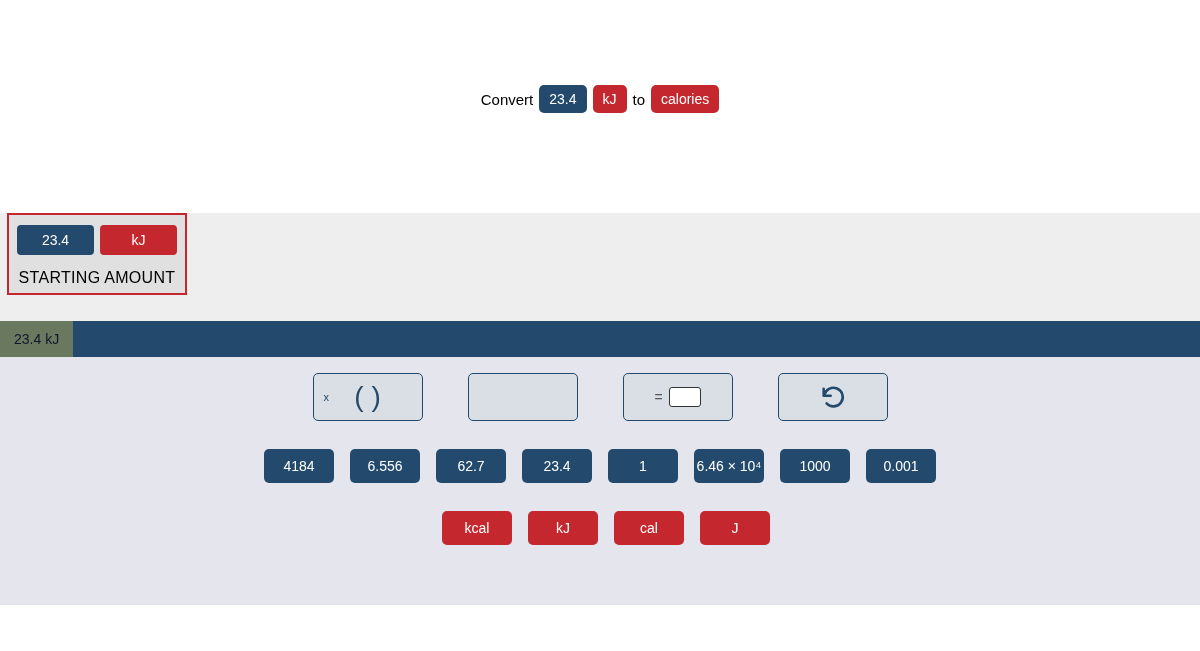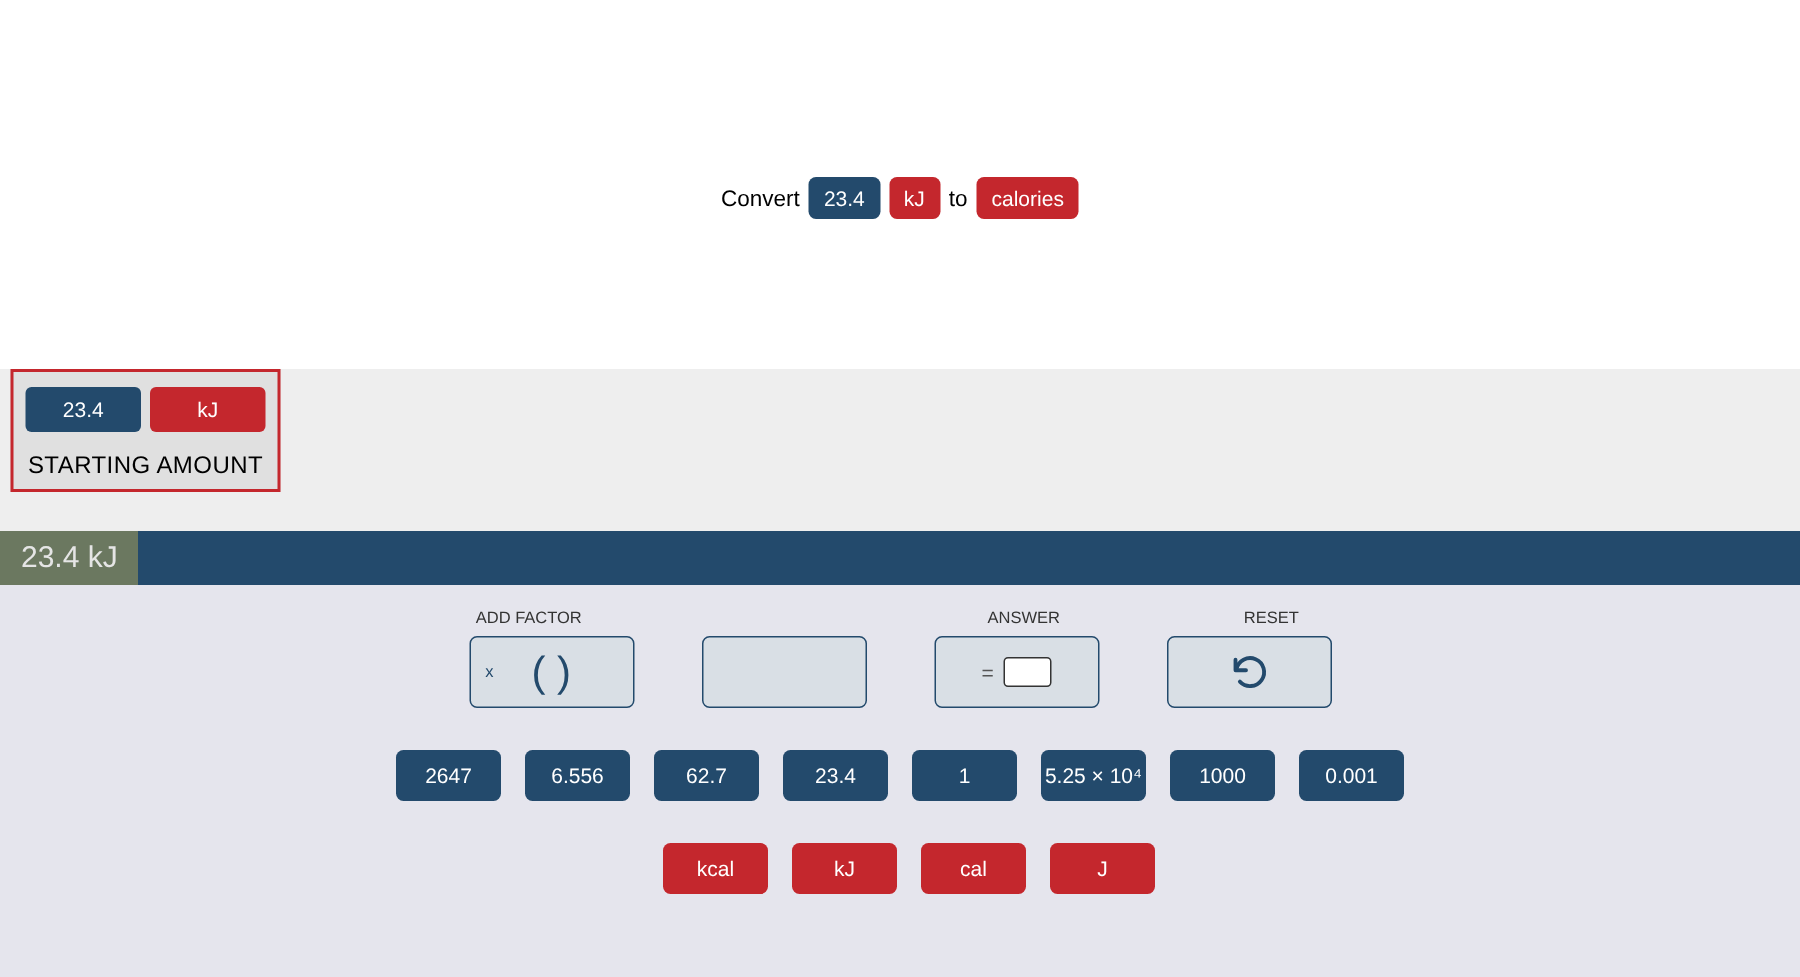--- a/index.html
+++ b/index.html
@@ -1,31 +1,31 @@
 <!DOCTYPE html>
 <html><head>
 <meta charset="utf-8">
 <style>
   * { box-sizing: border-box; margin: 0; padding: 0; }
   body { font-family: Arial, Helvetica, sans-serif; background: #fff; width: 1200px; }
   
-  .top-section { background: #fff; padding: 85px 0 100px 0; text-align: center; margin-top: 33px; }
+  .top-section { background: #fff; padding: 85px 0 100px 0; text-align: center; }
   .prompt { font-size: 15px; color: #000; display: inline-flex; align-items: center; gap: 6px; }
   .chip { display: inline-block; padding: 6px 10px; border-radius: 5px; color: #fff; font-size: 14px; }
   .chip-blue { background: #234a6c; }
   .chip-red { background: #c4272d; }
   
   .work-strip { background: #eee; padding: 0; position: relative; height: 108px; }
   .start-box { position: absolute; left: 7px; top: 0px; width: 180px; border: 2px solid #c4272d; background: #e0e0e0; padding: 10px 8px 6px 8px; }
   .start-chips { display: flex; gap: 6px; justify-content: center; }
   .start-chip { flex: 1; text-align: center; padding: 7px 0; border-radius: 4px; color: #fff; font-size: 14px; }
   .start-label { text-align: center; font-size: 16px; margin-top: 14px; letter-spacing: 0.3px; }
   
   .result-bar { background: #234a6c; height: 36px; display: flex; align-items: center; }
-  .result-chip { background: #6b7860; color: #e5e5e5; padding: 0 14px; height: 100%; display: flex; align-items: center; font-size: 20px; }
+  .result-chip { background: #6b7860; color: #0f172a; padding: 0 14px; height: 100%; display: flex; align-items: center; font-size: 14px; }
   
   .controls { background: #e5e5ed; padding: 16px 0 60px 0; }
   .labels-row { display: flex; justify-content: center; gap: 0; font-size: 11px; color: #333; margin-bottom: 6px; }
   .labels-row span { text-align: center; }
   .lbl-factor { width: 120px; margin-right: 45px; }
   .lbl-empty { width: 120px; margin-right: 45px; }
   .lbl-answer { width: 120px; margin-right: 45px; }
   .lbl-reset { width: 120px; }
   
   .boxes-row { display: flex; justify-content: center; gap: 45px; margin-bottom: 28px; }
@@ -65,52 +65,46 @@
     </div>
     <div class="start-label">STARTING AMOUNT</div>
   </div>
 </div>
 
 <div class="result-bar">
   <div class="result-chip">23.4 kJ</div>
 </div>
 
 <div class="controls">
-  <div class="labels-row">
-    <span class="lbl-factor">ADD FACTOR</span>
-    <span class="lbl-empty"></span>
-    <span class="lbl-answer">ANSWER</span>
-    <span class="lbl-reset">RESET</span>
-  </div>
 
   <div class="boxes-row">
     <div class="big-box factor-box">
       <span class="factor-x">x</span>
       <span>(   )</span>
     </div>
     <div class="big-box"></div>
     <div class="big-box answer-box">
       <span class="eq-sign">=</span>
       <span class="answer-slot"></span>
     </div>
     <div class="big-box reset-box">
       <svg viewBox="0 0 24 24" fill="none" stroke="#234a6c" stroke-width="2.2">
         <path d="M4 5 L4 11 L10 11" stroke-linecap="round" stroke-linejoin="round"></path>
         <path d="M4.5 10.5 A8 8 0 1 1 6.5 17.5" stroke-linecap="round"></path>
       </svg>
     </div>
   </div>
 
   <div class="num-row">
-    <div class="tile tile-blue">2647</div>
+    <div class="tile tile-blue">4184</div>
     <div class="tile tile-blue">6.556</div>
     <div class="tile tile-blue">62.7</div>
     <div class="tile tile-blue">23.4</div>
     <div class="tile tile-blue">1</div>
-    <div class="tile tile-blue">5.25 × 10⁴</div>
+    <div class="tile tile-blue">6.46 × 10⁴</div>
     <div class="tile tile-blue">1000</div>
     <div class="tile tile-blue">0.001</div>
   </div>
 
 
   <div class="unit-row">
     <div class="tile tile-red">kcal</div>
     <div class="tile tile-red">kJ</div>
     <div class="tile tile-red">cal</div>
     <div class="tile tile-red">J</div>

